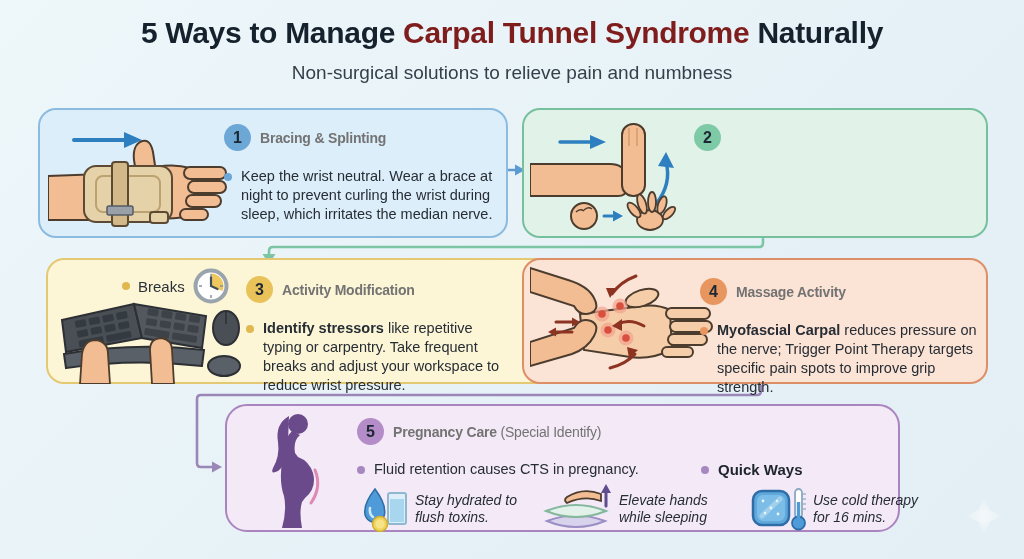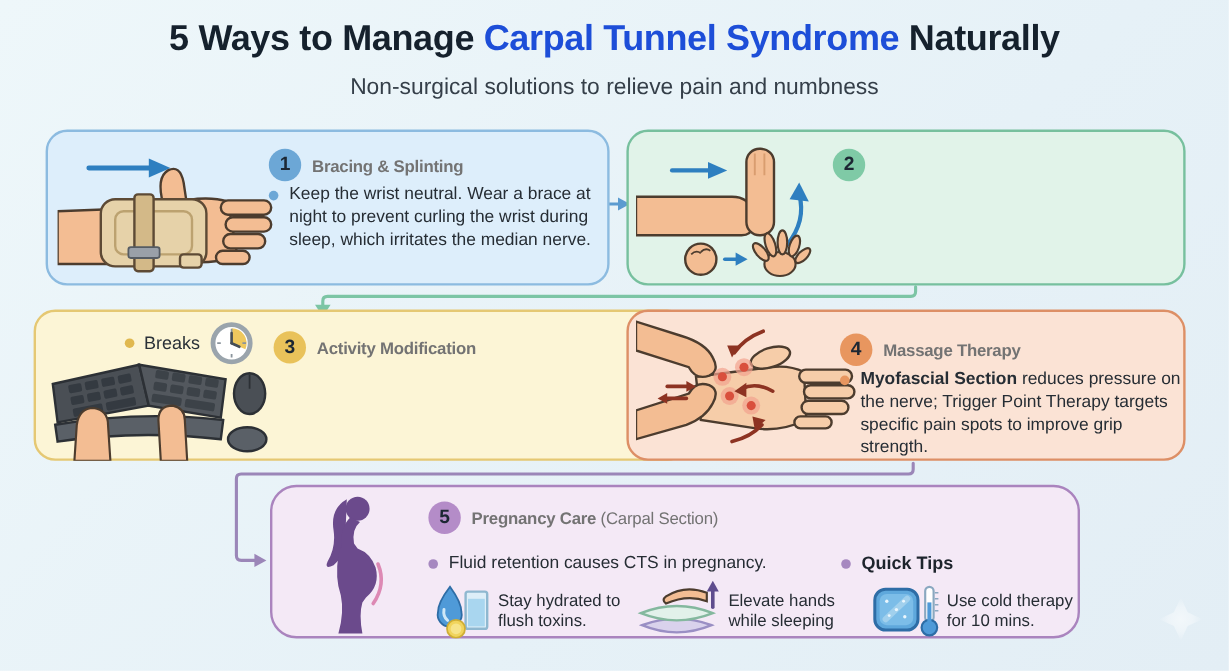--- a/index.html
+++ b/index.html
@@ -7,57 +7,57 @@
   body {
     font-family:"Liberation Sans", sans-serif;
     background:linear-gradient(135deg,#eef7fa 0%,#e6f1f7 60%,#e3eef5 100%);
     position:relative; overflow:hidden; color:#272e35;
   }
   .stage { position:absolute; inset:0; }
 
   
   .title { position:absolute; top:16px; left:0; width:100%; text-align:center;
     font-size:30px; font-weight:800; letter-spacing:-.3px; color:#15212d; }
-  .title .accent { color:#1d4ed8; }
+  .title .accent { color:#7f1d1d; }
   .subtitle { position:absolute; top:62px; left:0; width:100%; text-align:center;
     font-size:19px; font-weight:500; color:#353f49; }
 
   
   .card { position:absolute; border-radius:18px; border:2px solid; }
   .card1 { left:38px;  top:108px; width:470px; height:130px; background:#ddeefb; border-color:#8cbbe0; }
   .card2 { left:522px; top:108px; width:466px; height:130px; background:#e1f3e9; border-color:#77c09e; }
-  .card3 { left:28px;  top:258px; width:546px; height:126px; background:#fcf5d6; border-color:#e5c873; }
+  .card3 { left:46px;  top:258px; width:546px; height:126px; background:#fcf5d6; border-color:#e5c873; }
   .card4 { left:522px; top:258px; width:466px; height:126px; background:#fbe3d5; border-color:#dd8f66; }
   .card5 { left:225px; top:404px; width:675px; height:128px; background:#f4e9f6; border-color:#aa84be; border-radius:22px; }
 
   .abs { position:absolute; }
   .trow { display:flex; align-items:center; gap:9px; }
   .badge { width:27px; height:27px; border-radius:50%; flex:none;
     display:flex; align-items:center; justify-content:center;
     font-size:16px; font-weight:700; color:#1c2733; }
   .b1 { background:#6ca7d6; } .b2 { background:#7fcaa6; } .b3 { background:#e9c25a; }
   .b4 { background:#e8965f; } .b5 { background:#b48cc8; }
   .card-title { font-size:14px; font-weight:700; color:#737373; letter-spacing:-.2px; white-space:nowrap; }
   .card-title .suffix { font-weight:400; }
-  .body-row { display:flex; gap:9px; margin-top:2px; }
+  .body-row { display:flex; gap:9px; margin-top:16px; }
   .dot { width:8px; height:8px; border-radius:50%; flex:none; margin-top:6px; }
   .d1 { background:#6ca7d6; } .d2 { background:#7fcaa6; } .d3 { background:#e0b84f; }
   .d4 { background:#e8965f; } .d5 { background:#a688c0; }
   .body-text { font-size:14.5px; line-height:1.32; color:#262d34; }
 
   
   .breaks-row { position:absolute; left:74px; top:8px; display:flex; align-items:center; gap:8px; }
   .breaks-label { font-size:15px; color:#2a3138; }
 
   
   .p-main { position:absolute; left:130px; top:12px; right:8px; }
   .p-row2 { position:absolute; top:42px; left:0; display:flex; align-items:center; }
   .p-fluid { display:flex; gap:9px; width:344px; }
   .quick-tips { display:flex; gap:9px; align-items:center; font-weight:700; font-size:15px; color:#1d242c; }
-  .tips-row { position:absolute; top:66px; left:6px; display:flex; gap:14px; align-items:center; }
+  .tips-row { position:absolute; top:66px; left:6px; display:flex; gap:26px; align-items:center;font-style:italic; }
   .tip { display:flex; align-items:center; gap:6px; }
   .tip-text { font-size:14px; line-height:1.25; color:#262d34; }
   .t1 { width:102px; } .t2 { width:106px; } .t3 { width:116px; }
 
   svg { display:block; }
   .overlay { position:absolute; inset:0; pointer-events:none; }
 
   .sparkle { position:absolute; left:966px; top:498px; width:36px; height:36px; opacity:.55;
     background:radial-gradient(circle at 50% 50%, #ffffff 0%, rgba(255,255,255,.65) 40%, rgba(255,255,255,0) 72%);
     clip-path:polygon(50% 0, 66% 34%, 100% 50%, 66% 66%, 50% 100%, 34% 66%, 0 50%, 34% 34%); }
@@ -197,20 +197,24 @@
       </g>
       <ellipse cx="172" cy="30" rx="13" ry="17" fill="#4a4f55" stroke="#2c3035" stroke-width="2"></ellipse>
       <line x1="172" y1="14" x2="172" y2="26" stroke="#2c3035" stroke-width="1.5"></line>
       <ellipse cx="170" cy="68" rx="16" ry="10" fill="#5a6067" stroke="#2c3035" stroke-width="2"></ellipse>
     </svg>
     <div class="abs" style="left:198px;top:16px;width:262px">
       <div class="trow">
         <div class="badge b3">3</div>
         <div class="card-title">Activity Modification</div>
       </div>
+      <div class="body-row">
+        <span class="dot d3"></span>
+        <div class="body-text"><span style="font-weight: 700;">Identify stressors</span><span> like repetitive typing or carpentry. Take frequent breaks and adjust your workspace to reduce wrist pressure.</span></div>
+      </div>
     </div>
   </div>
 
   <div class="card card4">
     <svg class="abs" style="left:6px;top:4px" width="184" height="118" viewBox="0 0 184 118">
       <g fill="#f6cda9" stroke="#4c3c2e" stroke-width="2">
         <path d="M50 50 L112 42 Q128 40 140 46 L142 86 Q120 96 100 93 L54 86 Z"></path>
         <ellipse cx="112" cy="34" rx="17" ry="8" transform="rotate(-18 112 34)"></ellipse>
         <rect x="136" y="44" width="44" height="11" rx="5.5"></rect>
         <rect x="140" y="57" width="42" height="11" rx="5.5"></rect>
@@ -242,54 +246,54 @@
         <polygon points="86,24 80,34 76,24"></polygon>
         <polygon points="92,55 82,62 92,67"></polygon>
         <polygon points="99,94 108,86 97,83"></polygon>
         <polygon points="42,53.5 50,58 42,62.5"></polygon>
         <polygon points="26,63.5 18,68 26,72.5"></polygon>
       </g>
     </svg>
     <div class="abs" style="left:176px;top:18px;width:284px">
       <div class="trow">
         <div class="badge b4">4</div>
-        <div class="card-title">Massage Therapy</div>
+        <div class="card-title">Massage Activity</div>
       </div>
       <div class="body-row">
         <span class="dot d4"></span>
-        <div class="body-text"><span style="font-weight: 700;">Myofascial Section</span><span> reduces pressure on the nerve; </span><span style="font-weight: 400;">Trigger Point Therapy</span><span> targets specific pain spots to improve grip strength.</span></div>
+        <div class="body-text"><span style="font-weight: 700;">Myofascial Carpal</span><span> reduces pressure on the nerve; </span><span style="font-weight: 400;">Trigger Point Therapy</span><span> targets specific pain spots to improve grip strength.</span></div>
       </div>
     </div>
   </div>
 
   <div class="card card5">
     <svg class="abs" style="left:30px;top:4px" width="74" height="120" viewBox="0 0 74 120">
       <g fill="#6b4a8c">
         <circle cx="41" cy="14" r="10"></circle>
         <path d="M32 6 Q18 14 21 32 Q23 46 16 58 Q13 65 21 61 Q32 52 31 32 Z"></path>
         <path d="M35 21 Q26 30 28 44 L25 52 Q22 72 27 86 Q30 100 25 118 L45 118 Q42 102 45 92 L48 88 Q60 78 56 63 Q52 51 41 47 L38 43 Q36 31 43 25 Z"></path>
       </g>
       <path d="M58 60 Q65 77 54 93" stroke="#d878a8" stroke-width="3" fill="none" opacity=".85" stroke-linecap="round"></path>
     </svg>
     <div class="p-main">
       <div class="trow" style="position:absolute;top:0;left:0">
         <div class="badge b5">5</div>
         <div class="card-title">
           <span>Pregnancy Care</span>
-          <span class="suffix">(Carpal Section)</span>
+          <span class="suffix">(Special Identify)</span>
         </div>
       </div>
       <div class="p-row2">
         <div class="p-fluid">
           <span class="dot d5"></span>
           <div class="body-text">Fluid retention causes CTS in pregnancy.</div>
         </div>
         <div class="quick-tips">
           <span class="dot d5" style="margin-top:0"></span>
-          <span>Quick Tips</span>
+          <span>Quick Ways</span>
         </div>
       </div>
       <div class="tips-row">
         <div class="tip">
           <svg width="46" height="46" viewBox="0 0 46 46">
             <rect x="25" y="7" width="18" height="31" rx="2" fill="#ddeef8" stroke="#8fb8d0" stroke-width="2"></rect>
             <rect x="27" y="13" width="14" height="23" fill="#a9d6ef"></rect>
             <path d="M12 3 Q21.5 16 21.5 24 A10 10 0 1 1 2 24 Q2 16 12 3 Z" fill="#4f9ad8" stroke="#2e6da6" stroke-width="1.5"></path>
             <path d="M7 22 Q6 28 10 31" stroke="#cfe8f7" stroke-width="2.5" fill="none" stroke-linecap="round"></path>
             <circle cx="17" cy="38" r="7.5" fill="#f1d45c" stroke="#cfae34" stroke-width="1.5"></circle>
@@ -322,20 +326,20 @@
             <rect x="44" y="3" width="7" height="29" rx="3.5" fill="#ffffff" stroke="#8aa8c0" stroke-width="1.8"></rect>
             <circle cx="47.5" cy="37" r="6.5" fill="#4f9ad8" stroke="#2e6da6" stroke-width="1.8"></circle>
             <rect x="45.8" y="16" width="3.4" height="19" fill="#4f9ad8"></rect>
             <g stroke="#8aa8c0" stroke-width="1.2">
               <line x1="52" y1="8" x2="55" y2="8"></line>
                 <line x1="52" y1="13" x2="55" y2="13"></line>
               <line x1="52" y1="18" x2="55" y2="18"></line>
                 <line x1="52" y1="23" x2="55" y2="23"></line>
             </g>
           </svg>
-          <div class="tip-text t3">Use cold therapy for 10 mins.</div>
+          <div class="tip-text t3">Use cold therapy for 16 mins.</div>
         </div>
       </div>
     </div>
   </div>
 
   <div class="sparkle"></div>
 </div>
 
 </body></html>

